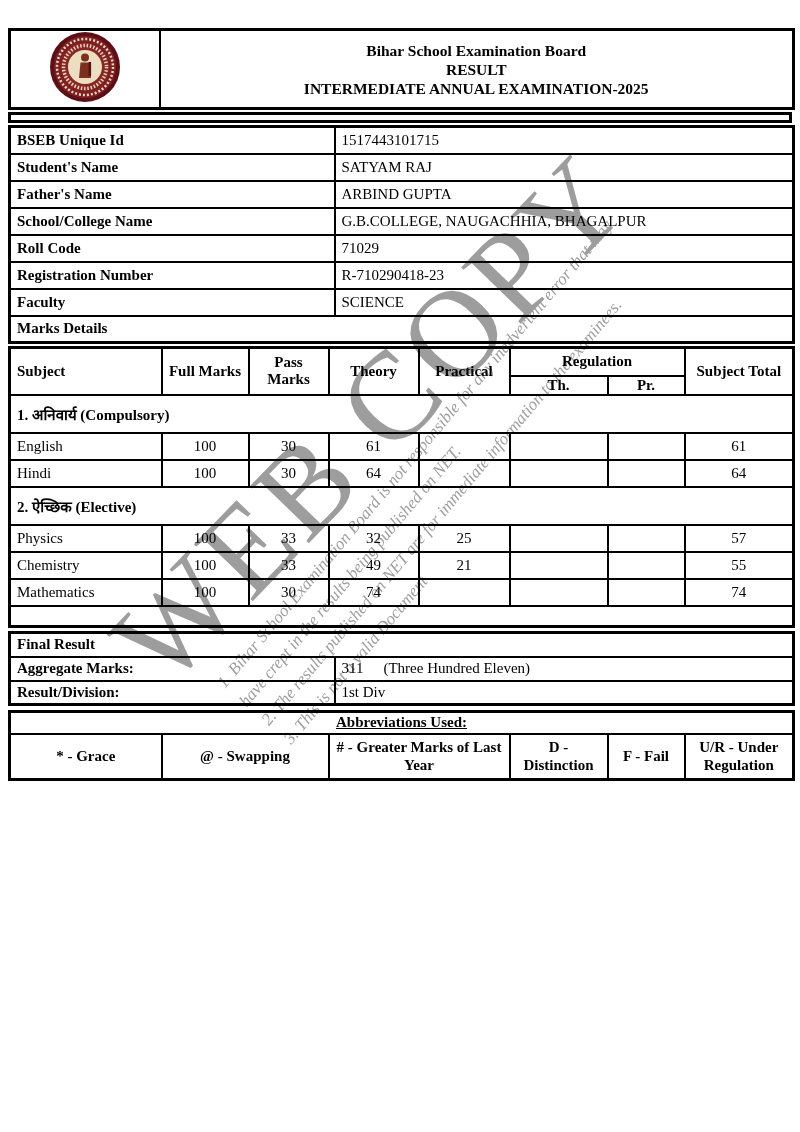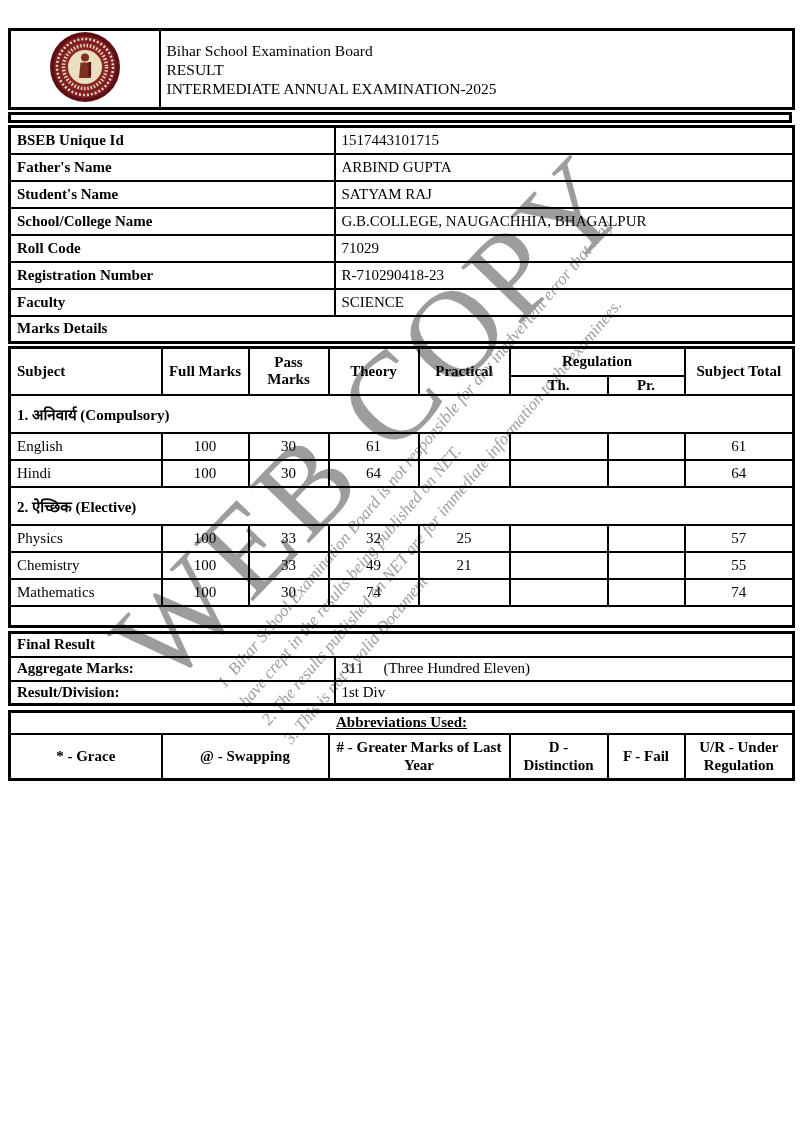--- a/index.html
+++ b/index.html
@@ -26,21 +26,21 @@
   }
 
   
   .doc { position:relative; z-index:1; width:784px; margin:28px 0 0 8px; }
   table { border-collapse:collapse; table-layout:fixed; width:784px; background:transparent; }
   table { border:3px solid #000; }
   td,th { border:2px solid #000; padding:0 6px; font-size:15px; vertical-align:middle; background:transparent; }
 
   .hdr-table td { height:73px; }
   .logo-cell { width:150px; text-align:center; }
-  .title-cell { font-weight:normal; }
+  .title-cell { text-align:center; font-weight:bold; }
   .title-cell .t-line { line-height:19px; font-size:15.5px; }
 
   .thin-table { margin-top:2px; }
   .thin-table td { height:8px; border:2px solid #000; }
 
   .info-table { margin-top:2px; }
   .info-table td { height:27px; }
   .info-label { font-weight:bold; }
   .marks-details td { font-weight:bold; border-bottom:1px solid #f9a8d4; }
 
@@ -122,26 +122,26 @@
     <colgroup>
         <col style="width:325px">
         <col style="width:459px">
       </colgroup>
     <tbody>
         <tr>
       <td class="info-label">BSEB Unique Id</td>
       <td>1517443101715</td>
     </tr>
     <tr>
+      <td class="info-label">Student's Name</td>
+      <td>SATYAM RAJ</td>
+    </tr>
+    <tr>
       <td class="info-label">Father's Name</td>
       <td>ARBIND GUPTA</td>
-    </tr>
-    <tr>
-      <td class="info-label">Student's Name</td>
-      <td>SATYAM RAJ</td>
     </tr>
     <tr>
       <td class="info-label">School/College Name</td>
       <td>G.B.COLLEGE, NAUGACHHIA, BHAGALPUR</td>
     </tr>
     <tr>
       <td class="info-label">Roll Code</td>
       <td>71029</td>
     </tr>
     <tr>

